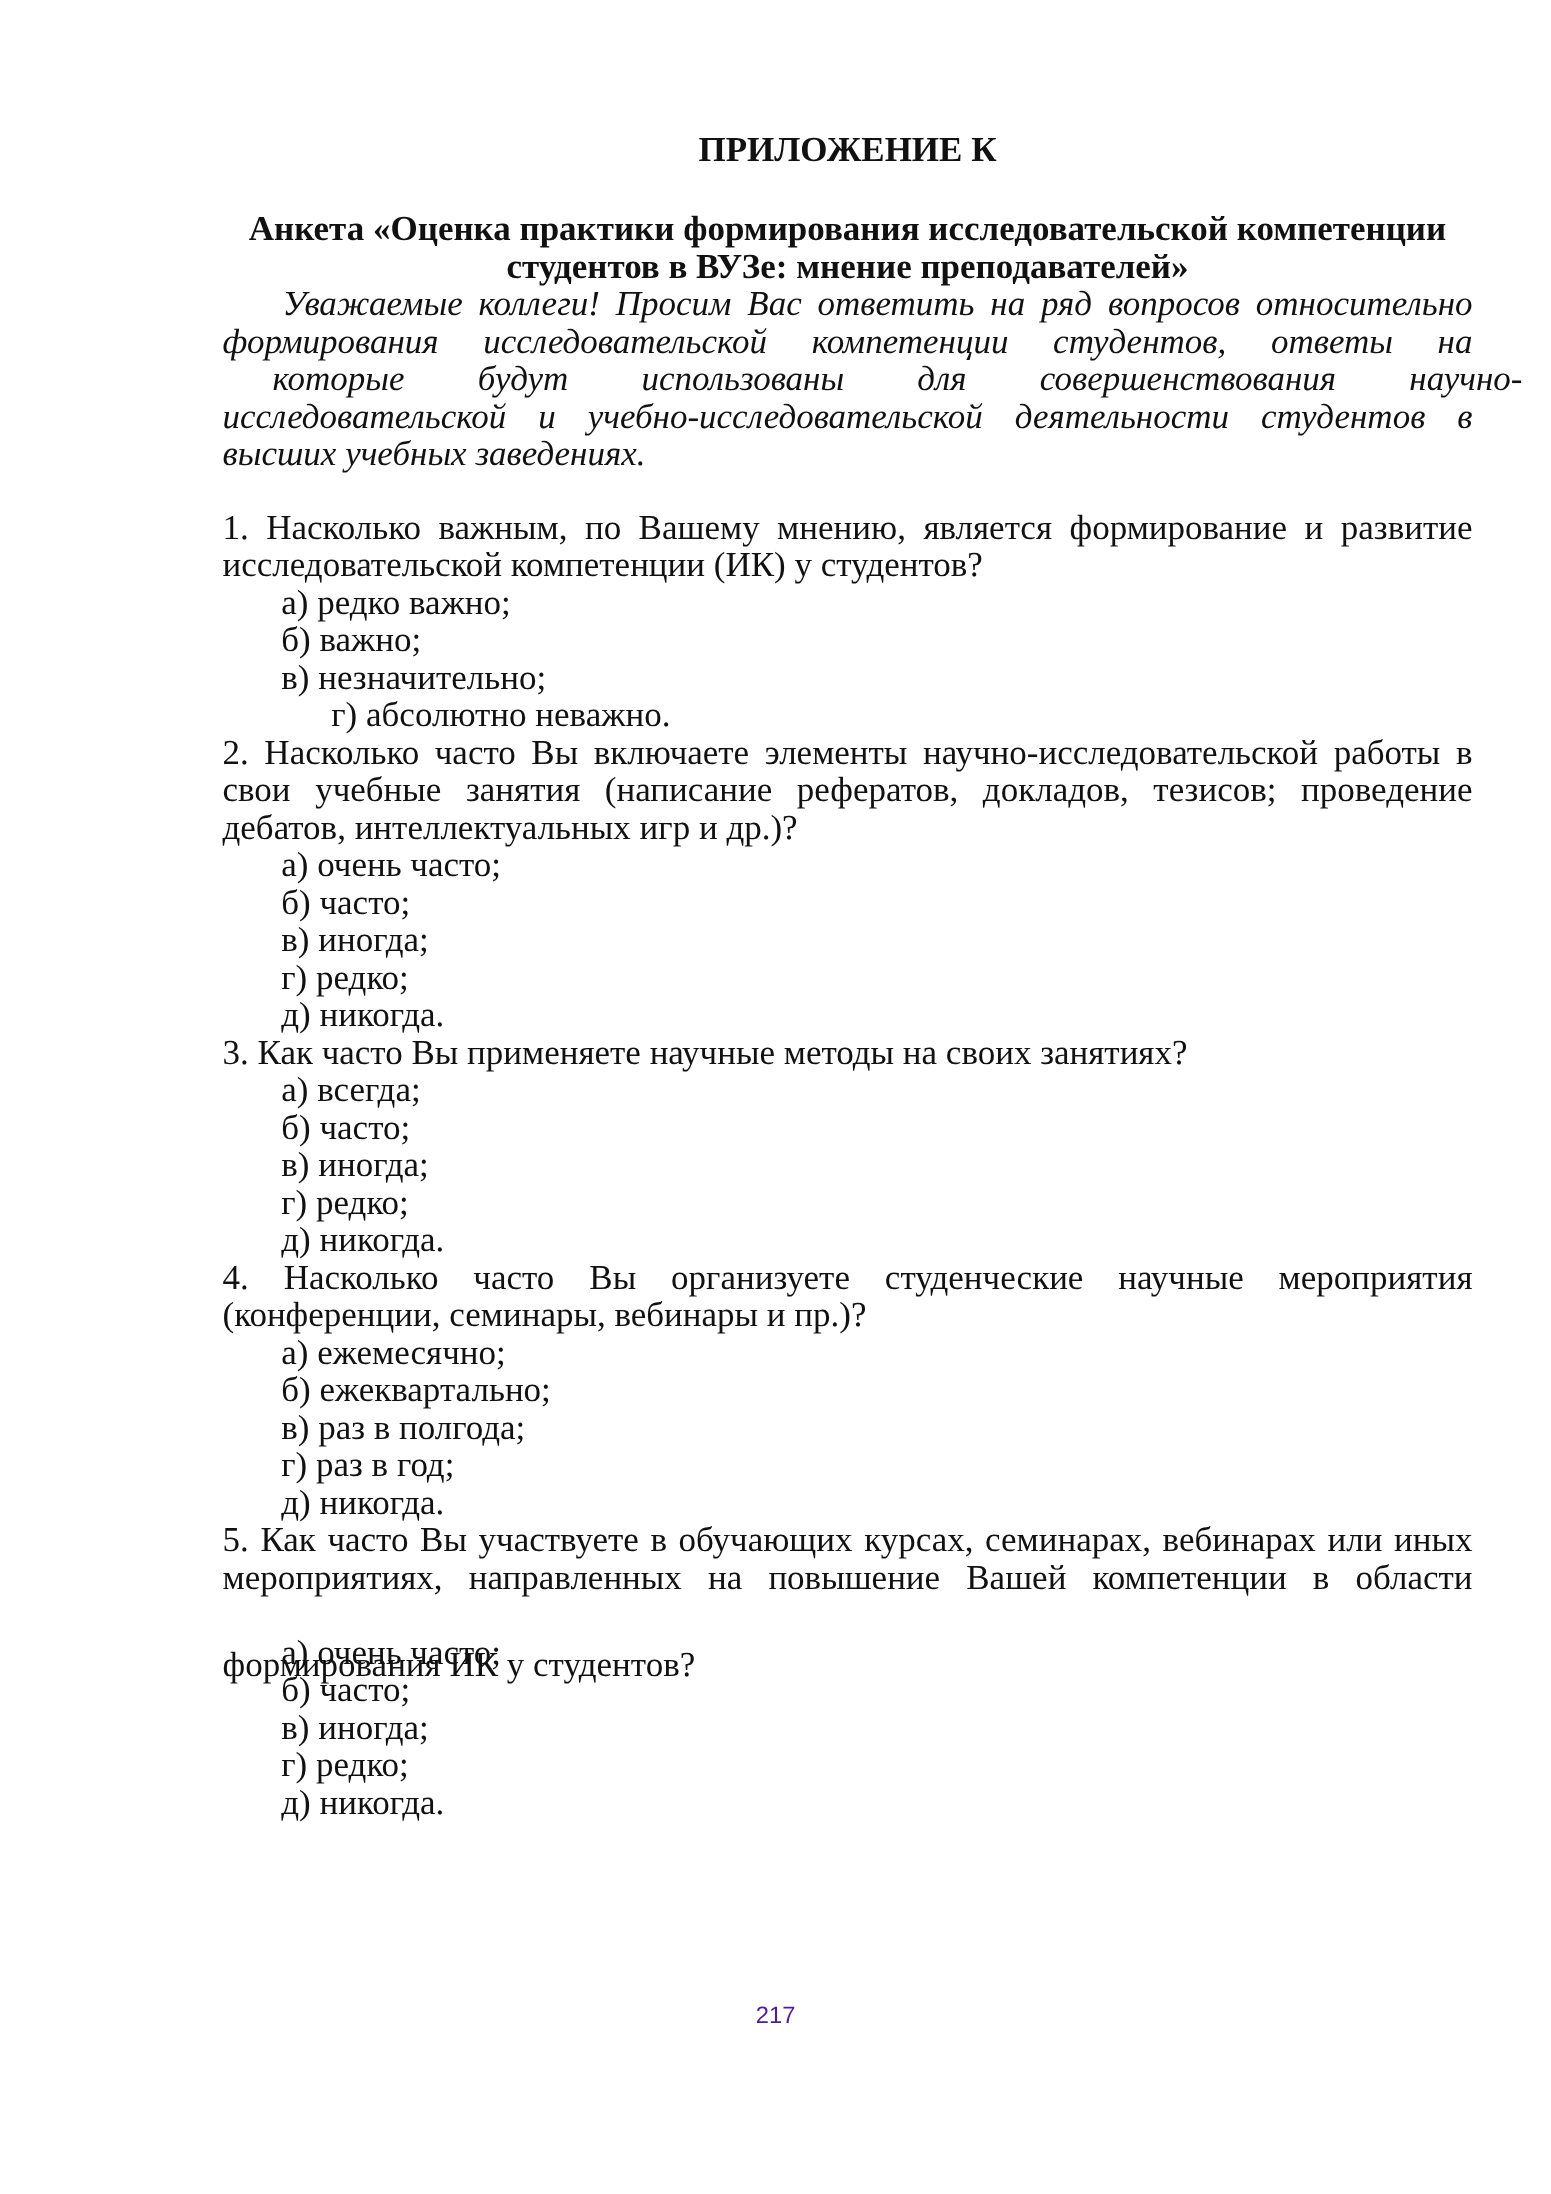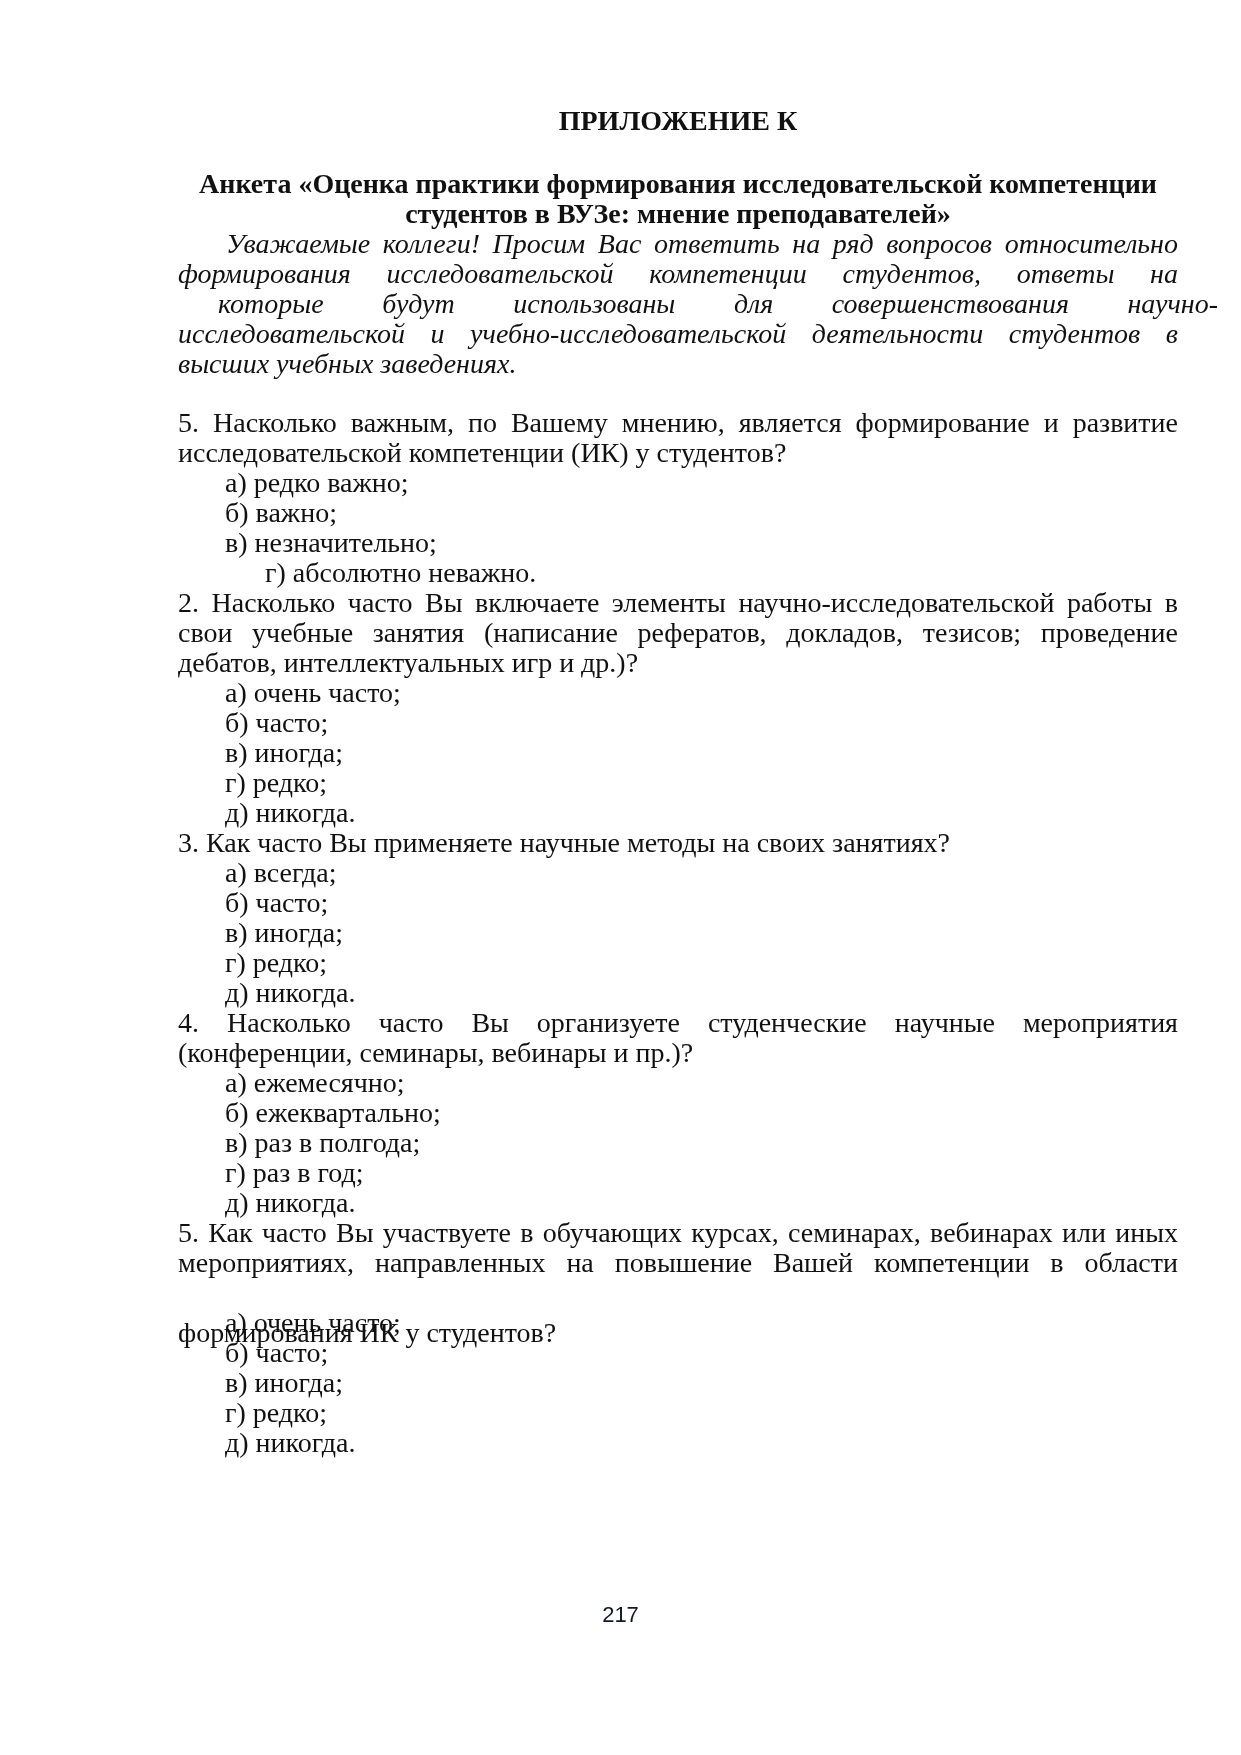--- a/index.html
+++ b/index.html
@@ -7,38 +7,38 @@
            font-family: "Liberation Serif", "DejaVu Serif", serif; color: #111111; }
     .page { position: absolute; left: 178px; top: 0; width: 1000px; }
     .line { position: absolute; left: 0; width: 1000px; font-size: 28px; line-height: 33px; white-space: nowrap; }
     .center { text-align: center; }
     .bold { font-weight: bold; }
     .italic { font-style: italic; }
     .justify { text-align: justify; text-align-last: justify; white-space: normal; }
     .opt { left: 47px; width: 900px; }
     .indent { text-indent: 48px; }
     .pagenum { position: absolute; top: 1602px; left: 0; width: 1241px; text-align: center;
-               font-family: "Liberation Sans", "DejaVu Sans", sans-serif; font-size: 22px; color: #0f172a; }
+               font-family: "Liberation Sans", "DejaVu Sans", sans-serif; font-size: 19px; color: #4c1d95; }
   </style>
 </head>
 <body>
 
 <div class="page">
   <div class="line center bold" style="top:104px;">ПРИЛОЖЕНИЕ К</div>
 
   <div class="line center bold" style="top:167px;">Анкета «Оценка практики формирования исследовательской компетенции</div>
   <div class="line center bold" style="top:197px;">студентов в ВУЗе: мнение преподавателей»</div>
 
   <div class="line italic justify indent" style="top:227px;">Уважаемые коллеги! Просим Вас ответить на ряд вопросов относительно</div>
   <div class="line italic justify" style="top:257px;">формирования исследовательской компетенции студентов, ответы на</div>
   <div class="line italic justify" style="top:287px;margin-left:40px;">которые будут использованы для совершенствования научно-</div>
   <div class="line italic justify" style="top:317px;">исследовательской и учебно-исследовательской деятельности студентов в</div>
   <div class="line italic" style="top:347px;">высших учебных заведениях.</div>
 
-  <div class="line justify" style="top:406px;">5. Насколько важным, по Вашему мнению, является формирование и развитие</div>
+  <div class="line justify" style="top:406px;">1. Насколько важным, по Вашему мнению, является формирование и развитие</div>
   <div class="line" style="top:436px;">исследовательской компетенции (ИК) у студентов?</div>
   <div class="line opt" style="top:466px;">а) редко важно;</div>
   <div class="line opt" style="top:496px;">б) важно;</div>
   <div class="line opt" style="top:526px;">в) незначительно;</div>
   <div class="line opt" style="top:556px;margin-left:40px;">г) абсолютно неважно.</div>
 
   <div class="line justify" style="top:586px;">2. Насколько часто Вы включаете элементы научно-исследовательской работы в</div>
   <div class="line justify" style="top:616px;">свои учебные занятия (написание рефератов, докладов, тезисов; проведение</div>
   <div class="line" style="top:646px;">дебатов, интеллектуальных игр и др.)?</div>
   <div class="line opt" style="top:676px;">а) очень часто;</div>

